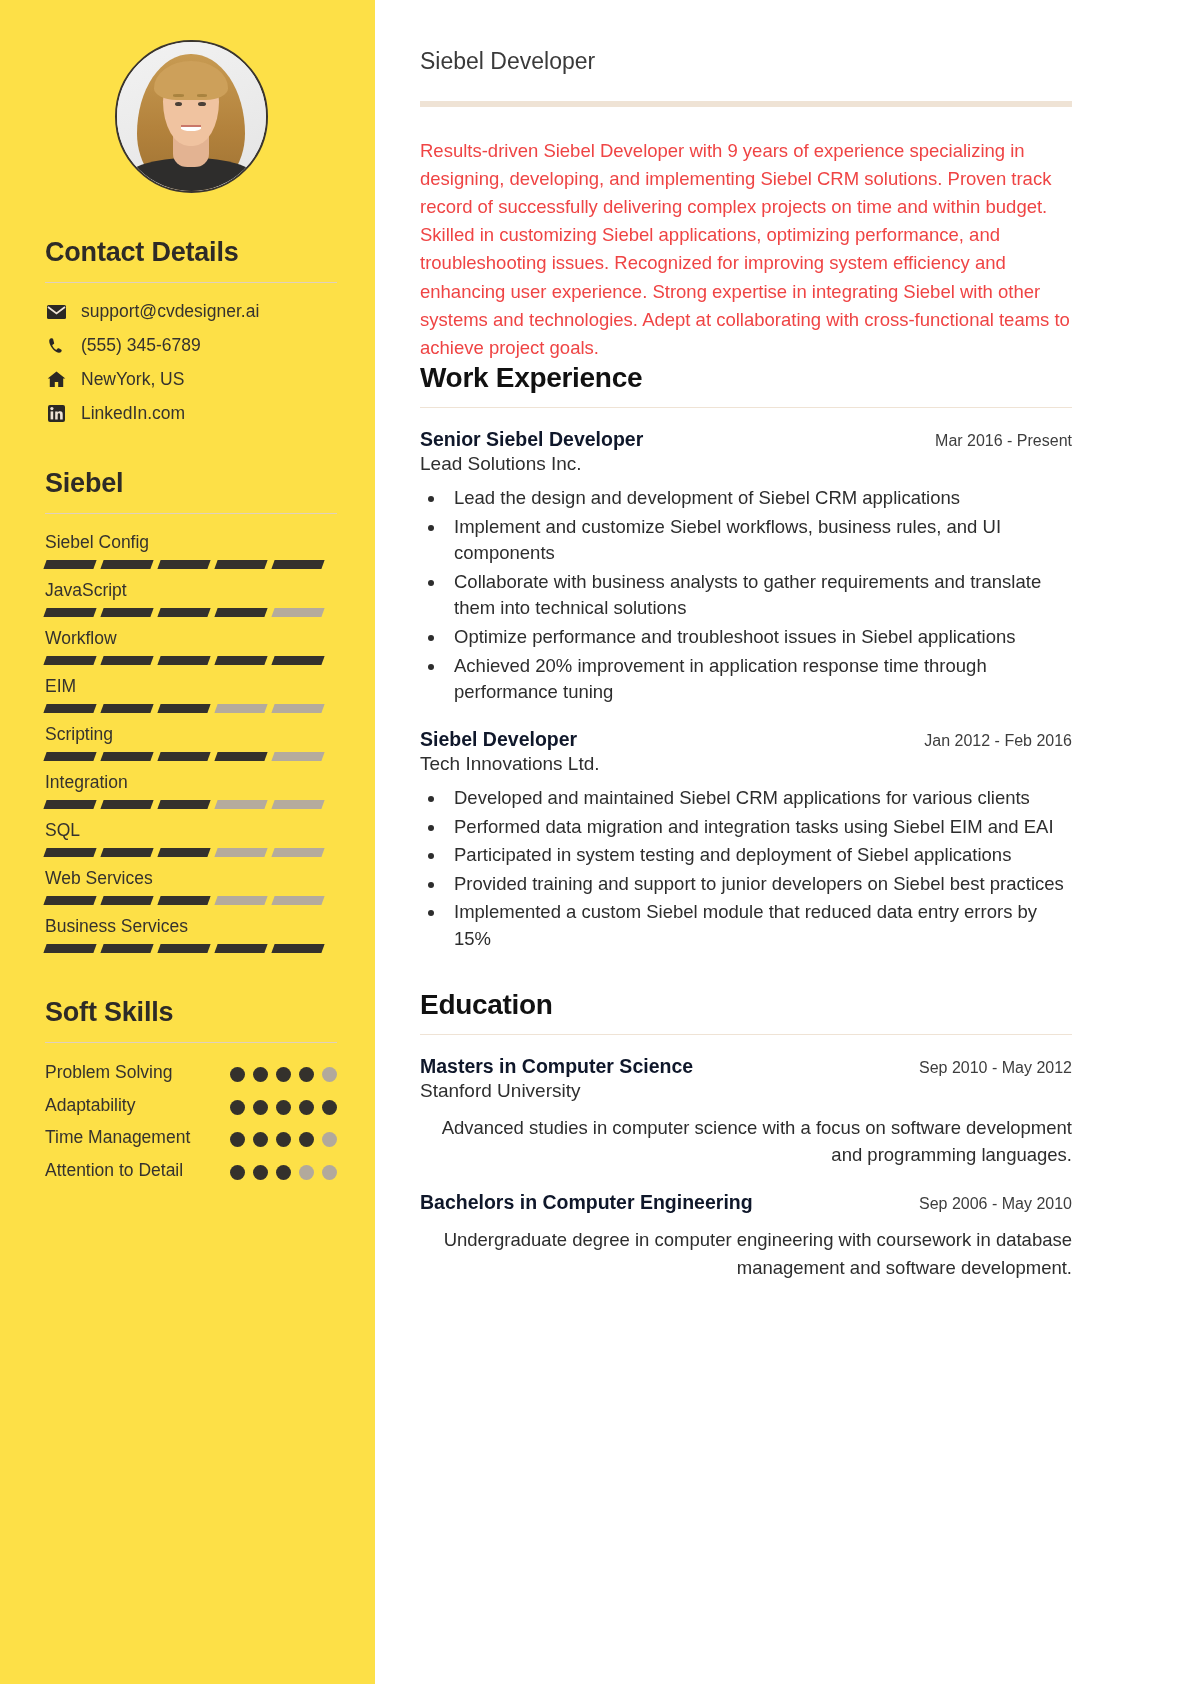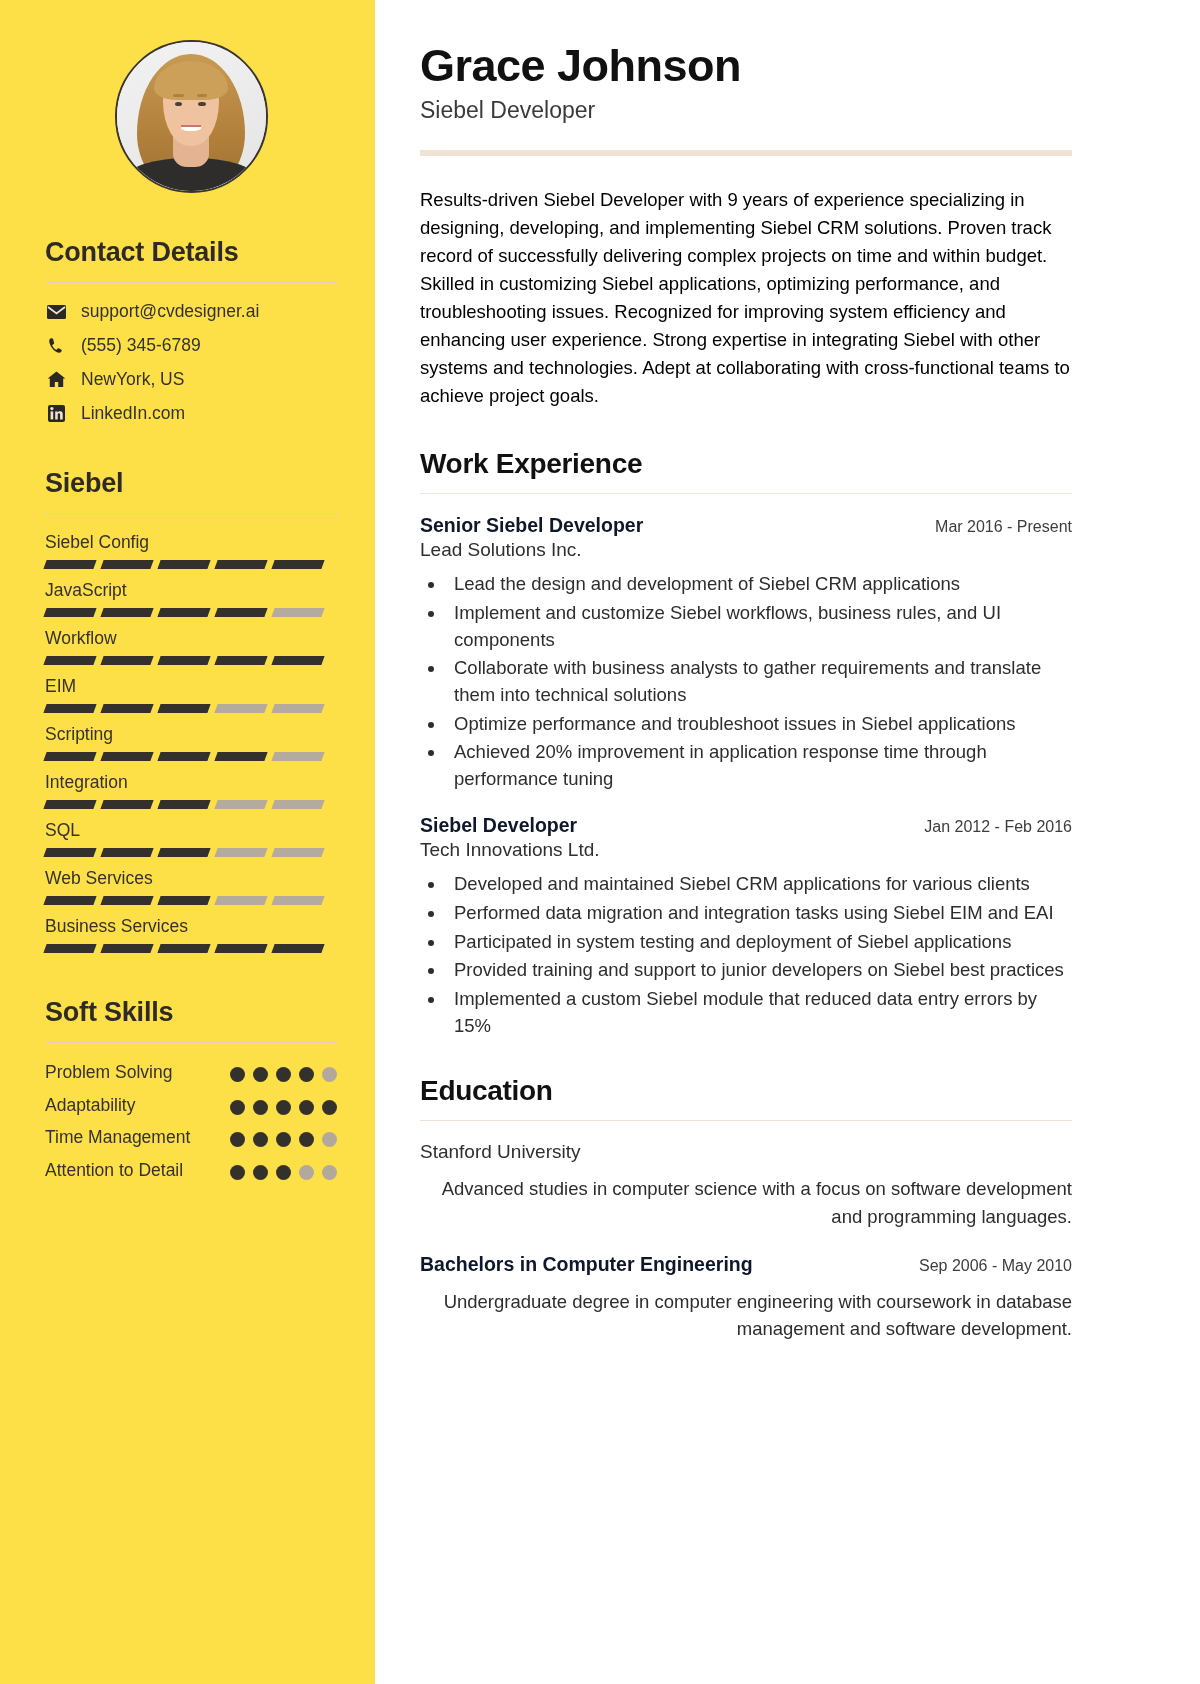--- a/index.html
+++ b/index.html
@@ -161,22 +161,21 @@
     margin-top: 6px;
   }
   .name-rule {
     height: 6px;
     background: #efe3d5;
     margin: 26px 0 30px;
   }
   .summary {
     font-size: 18.5px;
     line-height: 1.52;
-    color: #000000;
-    margin-bottom: 38px;
+    color: #ef4444;
   }
 
   .sec-title {
     font-size: 28px;
     font-weight: bold;
     color: #111111;
     letter-spacing: -0.3px;
     margin-bottom: 13px;
   }
   .sec-rule {
@@ -437,21 +436,20 @@
             </div>
           </div>
         </div>
     </section>
 
 
   </aside>
 
   <main class="main">
 
-    <h1 class="name">Grace Johnson</h1>
     <div class="role">Siebel Developer</div>
     <div class="name-rule"></div>
 
     <p class="summary">Results-driven Siebel Developer with 9 years of experience specializing in designing, developing, and implementing Siebel CRM solutions. Proven track record of successfully delivering complex projects on time and within budget. Skilled in customizing Siebel applications, optimizing performance, and troubleshooting issues. Recognized for improving system efficiency and enhancing user experience. Strong expertise in integrating Siebel with other systems and technologies. Adept at collaborating with cross-functional teams to achieve project goals.</p>
 
     <section class="sec">
       <h2 class="sec-title">Work Experience</h2>
       <div class="sec-rule"></div>
       <div id="work-list">
           <div class="entry">
@@ -483,20 +481,24 @@
             </ul>
           </div>
         </div>
     </section>
 
     <section class="sec">
       <h2 class="sec-title">Education</h2>
       <div class="sec-rule"></div>
       <div id="edu-list">
           <div class="entry">
+            <div class="entry-head">
+              <div class="entry-title">Masters in Computer Science</div>
+              <div class="entry-date">Sep 2010 - May 2012</div>
+            </div>
             <div class="entry-org">Stanford University</div>
             <div class="entry-desc">Advanced studies in computer science with a focus on software development and programming languages.</div>
           </div>
           <div class="entry">
             <div class="entry-head">
               <div class="entry-title">Bachelors in Computer Engineering</div>
               <div class="entry-date">Sep 2006 - May 2010</div>
             </div>
             <div class="entry-desc">Undergraduate degree in computer engineering with coursework in database management and software development.</div>
           </div>

